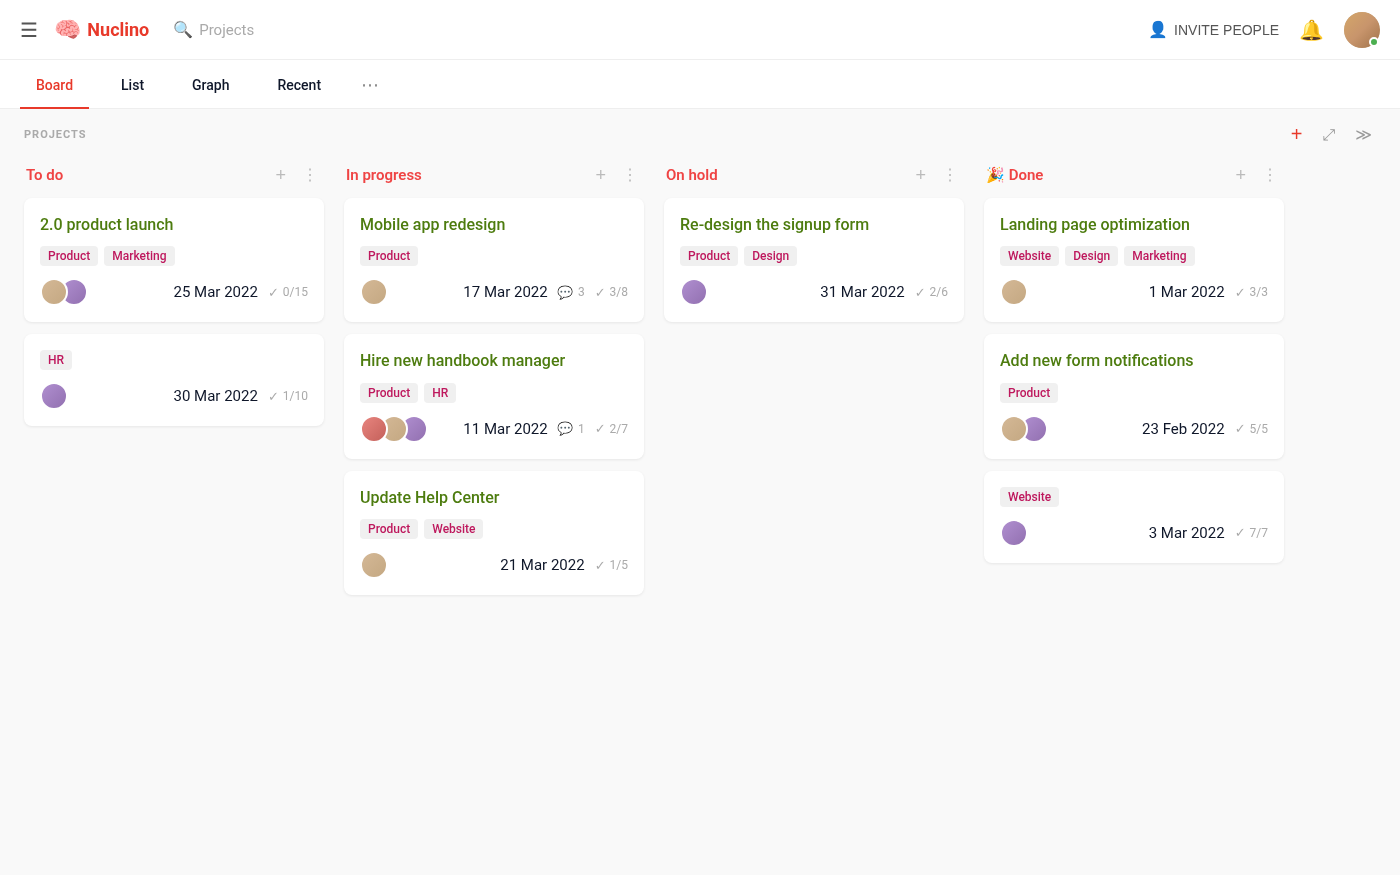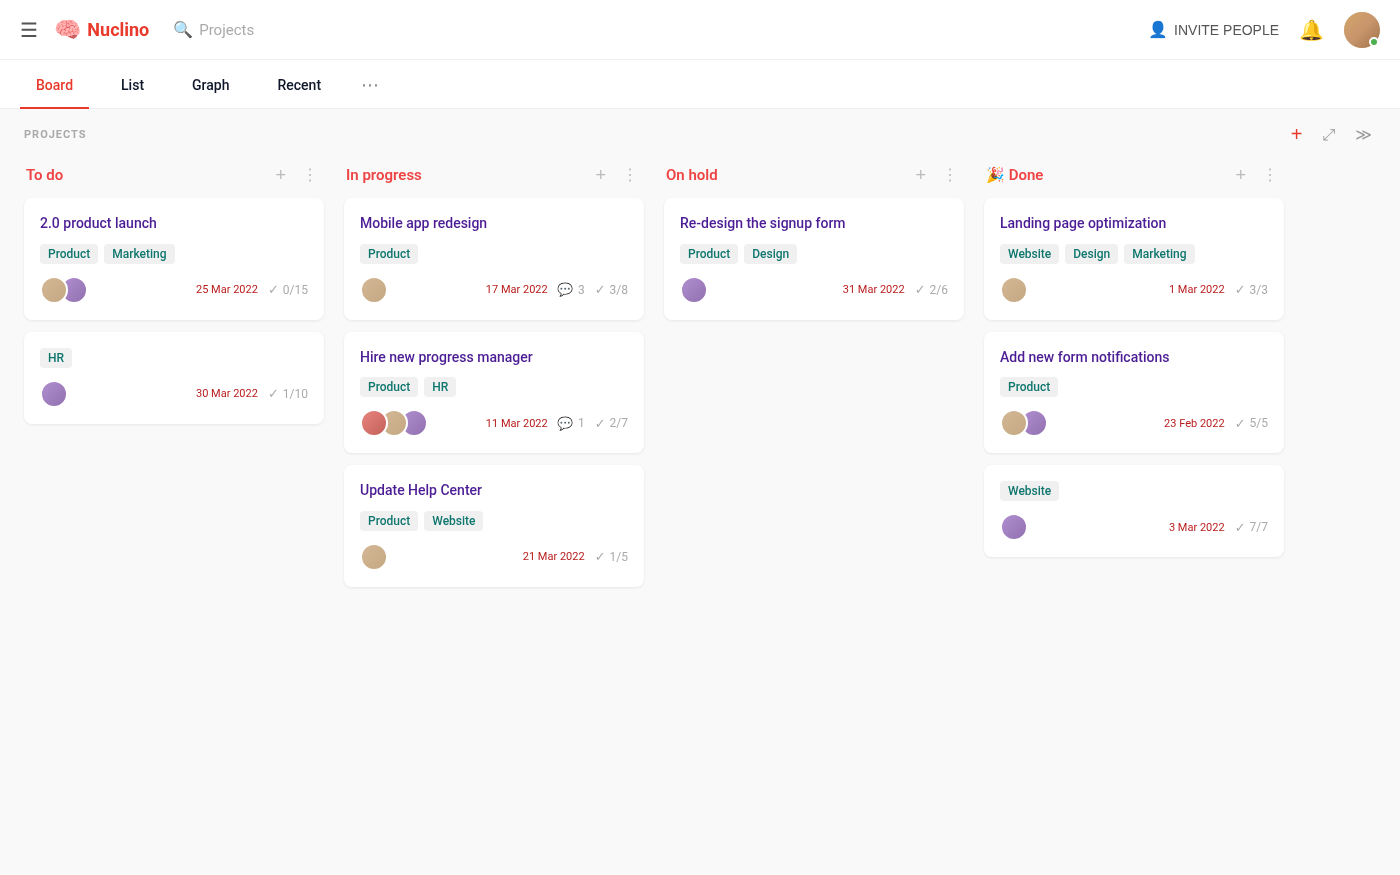--- a/index.html
+++ b/index.html
@@ -77,37 +77,37 @@
     .column-title-emoji { margin-right: 4px; }
     .column-header-actions { display: flex; align-items: center; gap: 8px; }
     .col-btn { background: none; border: none; cursor: pointer; color: #bbb; font-size: 18px; padding: 2px 4px; line-height: 1; }
 
     
     .card {
       background: #fff; border-radius: 8px; padding: 16px;
       margin-bottom: 12px; box-shadow: 0 1px 3px rgba(0,0,0,0.08);
       cursor: pointer; transition: box-shadow 0.15s;
     }
-    .card-title { font-size: 14px; font-weight: 500; color: #4c1d95; margin-bottom: 10px; line-height: 1.4; }
+    .card-title { font-size: 16px; font-weight: 500; color: #4d7c0f; margin-bottom: 10px; line-height: 1.4; }
     .card-tags { display: flex; flex-wrap: wrap; gap: 6px; margin-bottom: 12px; }
     .tag {
       background: #f0f0f0; border-radius: 4px; padding: 3px 8px;
-      font-size: 12px; color: #0f766e; font-weight: 500;
+      font-size: 12px; color: #be185d; font-weight: 500;
     }
     .card-footer {
       display: flex; align-items: center; justify-content: space-between;
     }
     .card-avatars { display: flex; align-items: center; }
     .card-avatar {
       width: 28px; height: 28px; border-radius: 50%; border: 2px solid #fff;
       margin-right: -8px; overflow: hidden; display: flex; align-items: center; justify-content: center;
       font-size: 11px; font-weight: 600; color: #fff;
     }
     .card-avatar:last-child { margin-right: 0; }
-    .card-meta { font-size: 11px; color: #b91c1c; }
+    .card-meta { font-size: 15px; color: #0f172a; }
     .card-stats { display: flex; align-items: center; gap: 10px; }
     .card-stat { display: flex; align-items: center; gap: 4px; font-size: 12px; color: #aaa; }
     .card-stat-icon { font-size: 13px; }
     .card-footer-right { display: flex; align-items: center; gap: 10px; }
   </style>
 </head>
 <body>
 
 <header class="header">
   <div class="header-left">
@@ -230,21 +230,21 @@
       </div>
               <div class="card-stat">
         <span class="card-stat-icon">✓</span>
         <span>3/8</span>
       </div>
             </div>
         </div>
       </div>
     </div>
       <div class="card">
-      <div class="card-title">Hire new progress manager</div>
+      <div class="card-title">Hire new handbook manager</div>
       <div class="card-tags">
           <span class="tag">Product</span>
           <span class="tag">HR</span>
         </div>
       <div class="card-footer">
         <div class="card-avatars">
             <div class="card-avatar" style="background:linear-gradient(135deg, #e8857f 0%, #c4605a 100%); z-index:3;"></div>
             <div class="card-avatar" style="background:linear-gradient(135deg, #d4b896 0%, #c4a882 100%); z-index:2;"></div>
             <div class="card-avatar" style="background:linear-gradient(135deg, #b08fd0 0%, #9270b0 100%); z-index:1;"></div>
           </div>

